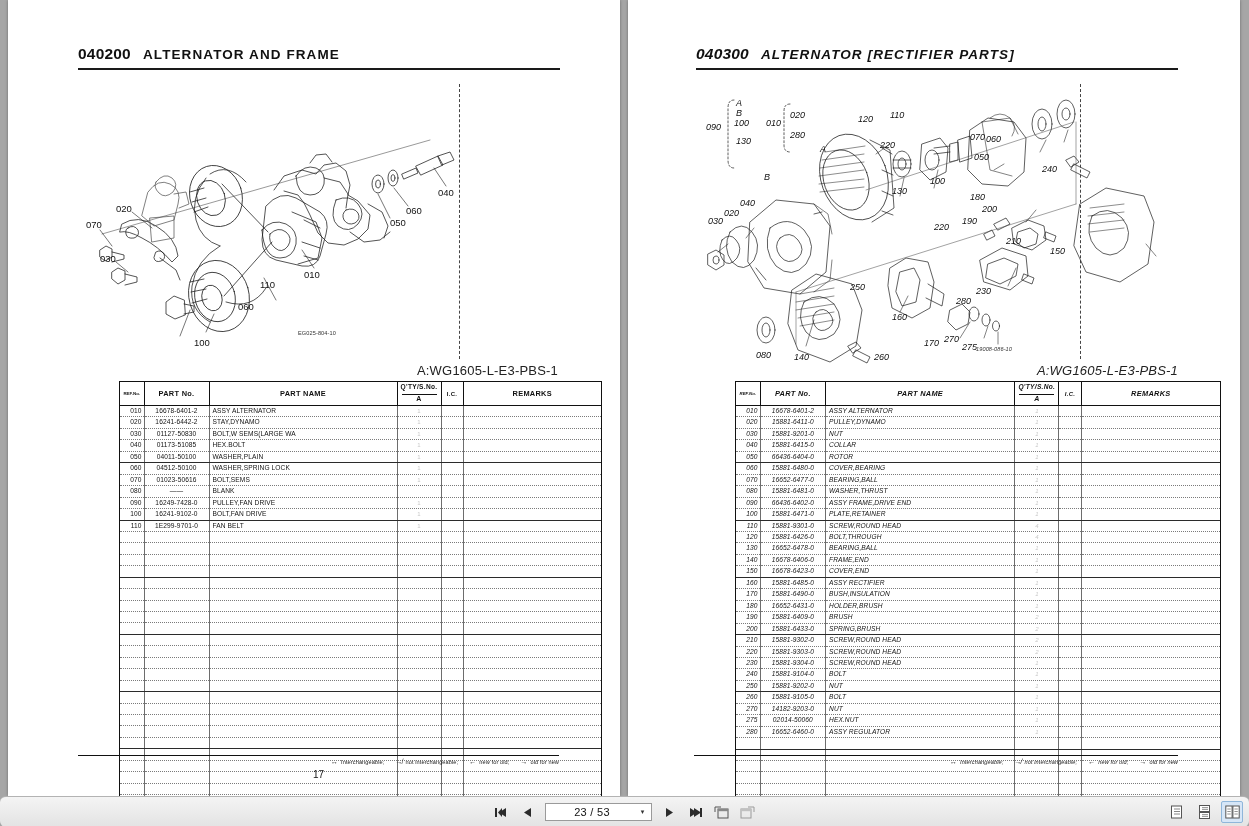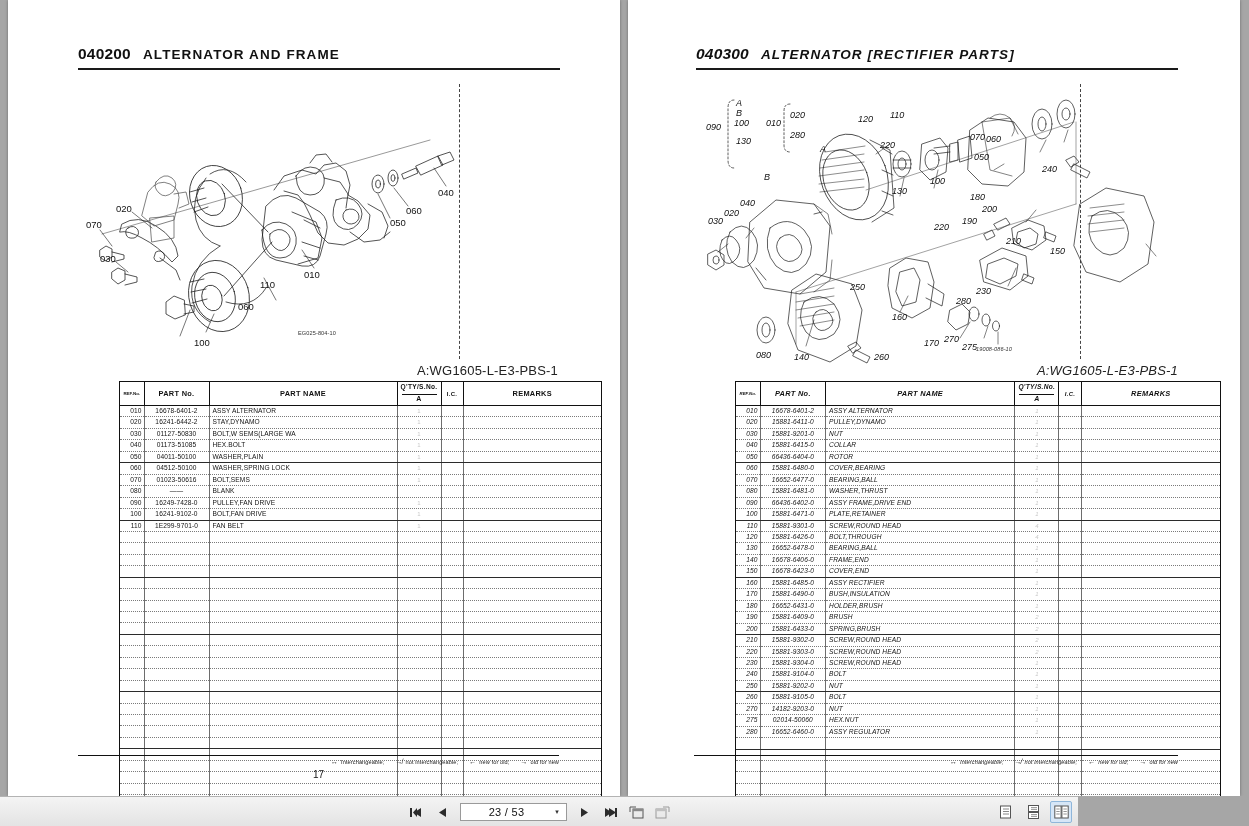--- a/index.html
+++ b/index.html
@@ -135,24 +135,24 @@
   .legend span.sym{font-size:7px;}
   .legend .item{display:flex;align-items:center;gap:3px;white-space:nowrap;}
   .pagenum{
     position:absolute;top:769px;width:481px;left:70px;
     text-align:center;font-size:10px;color:#111;
   }
   .page-right .pagenum{left:66px;width:484px;}
 
   
   .toolbar{
-    position:absolute;left:0;top:796px;width:1078px;height:30px;
+    position:absolute;left:0;top:796px;width:1249px;height:30px;
     background:linear-gradient(#f4f4f4,#e3e3e3);
     border-top:1px solid #b3b3b3;
-    display:flex;align-items:center;
+    display:flex;align-items:center;border-radius:6px;
   }
   .tb-center{
     position:absolute;left:0;right:0;display:flex;justify-content:center;
     align-items:center;gap:9px;
   }
   .tb-btn{
     width:17px;height:19px;display:flex;align-items:center;justify-content:center;
     color:#2b2b2b;cursor:default;
   }
   .tb-btn svg{display:block;}

